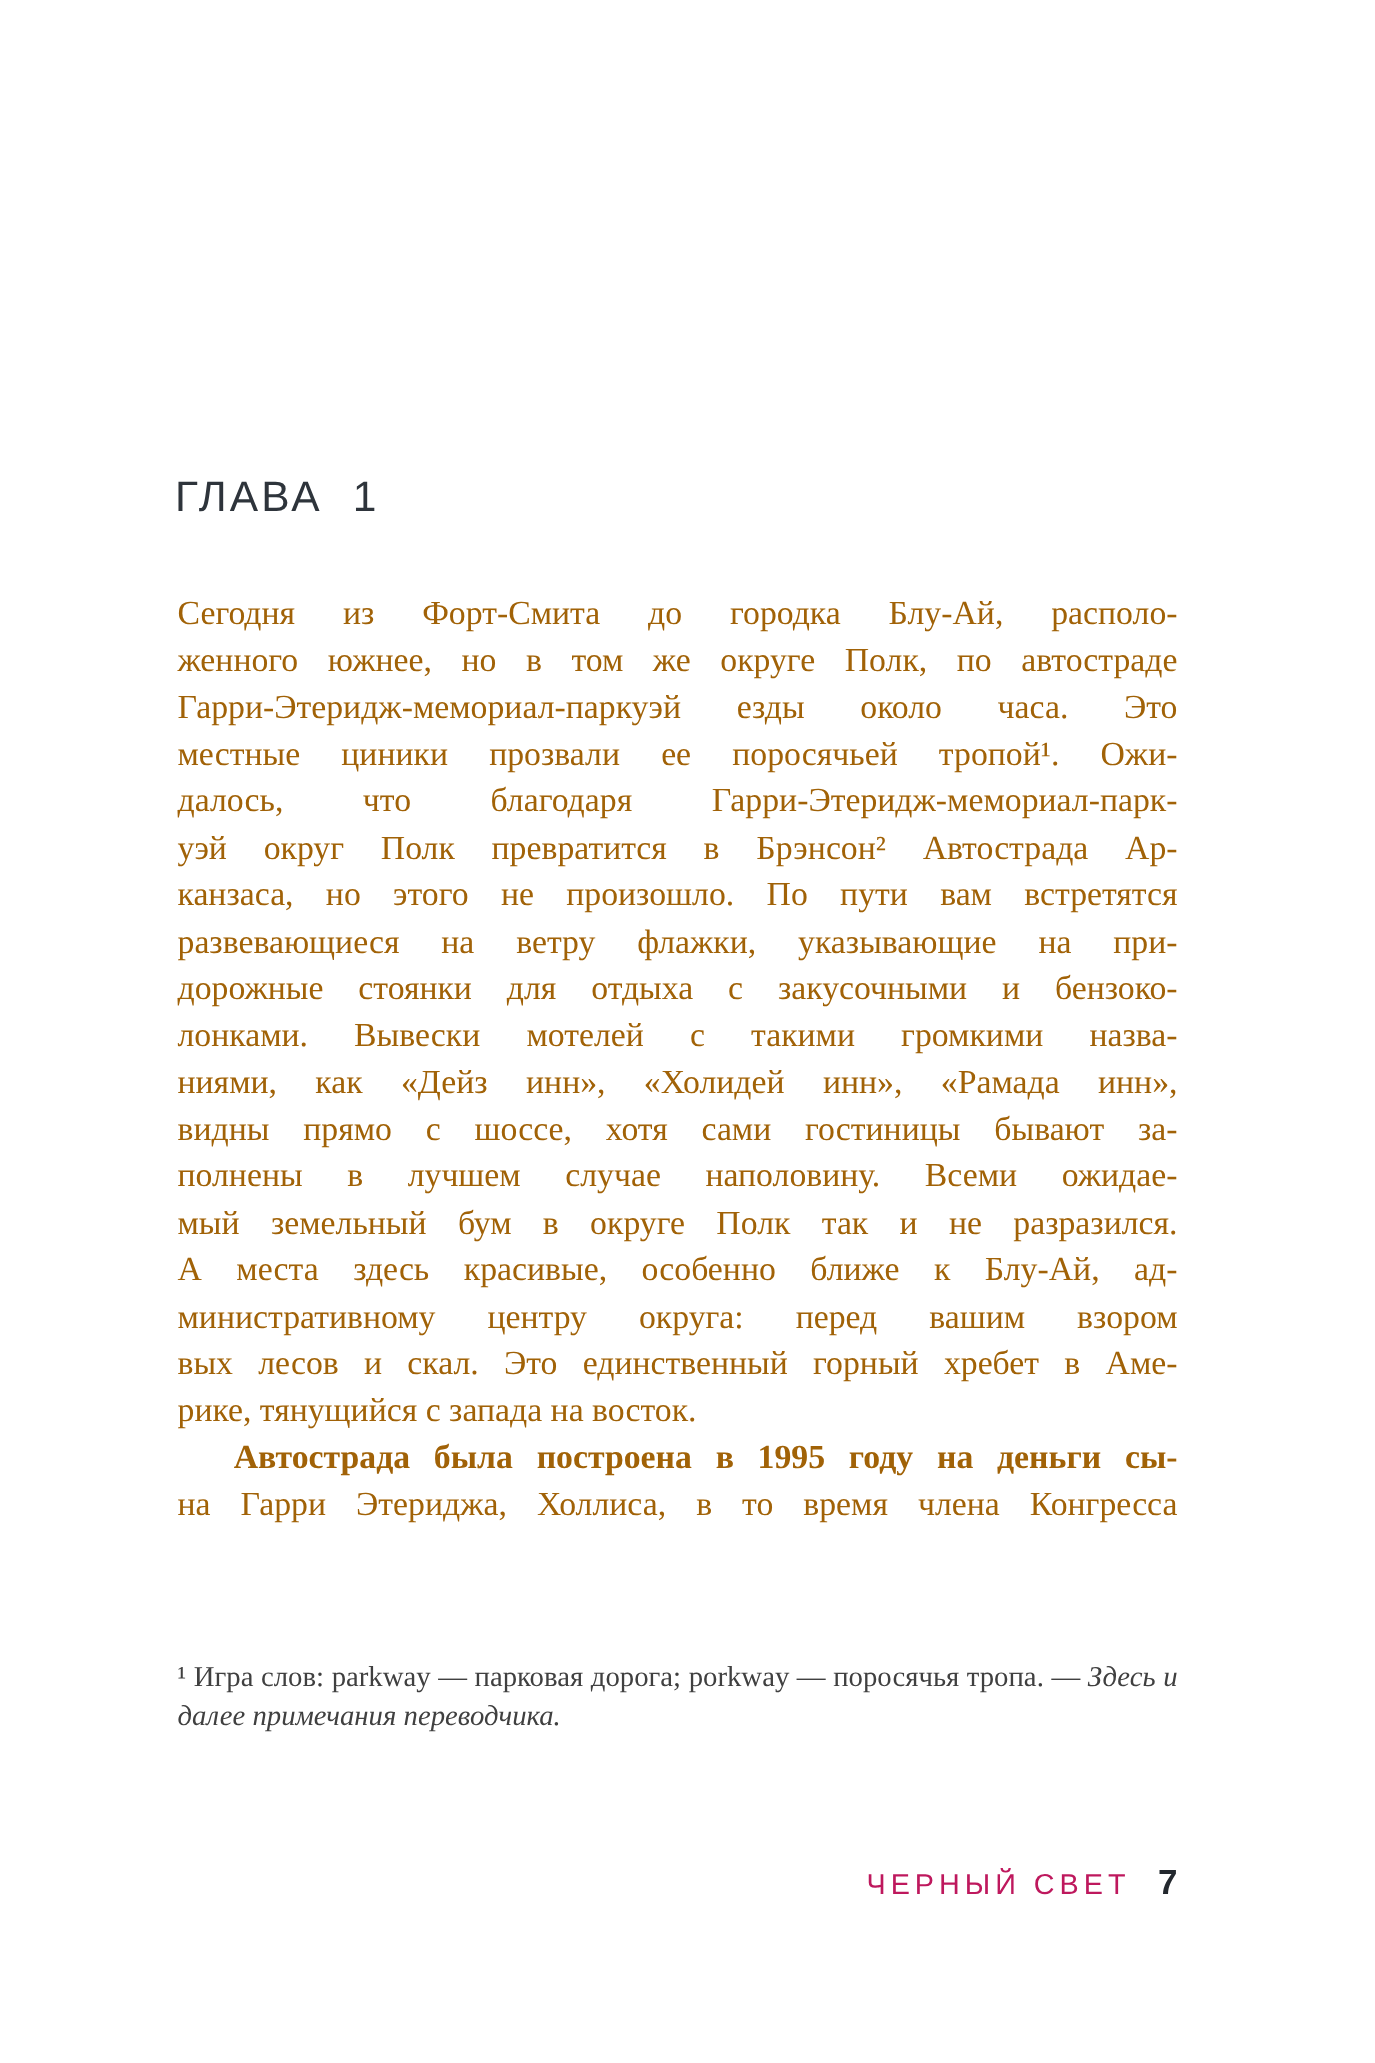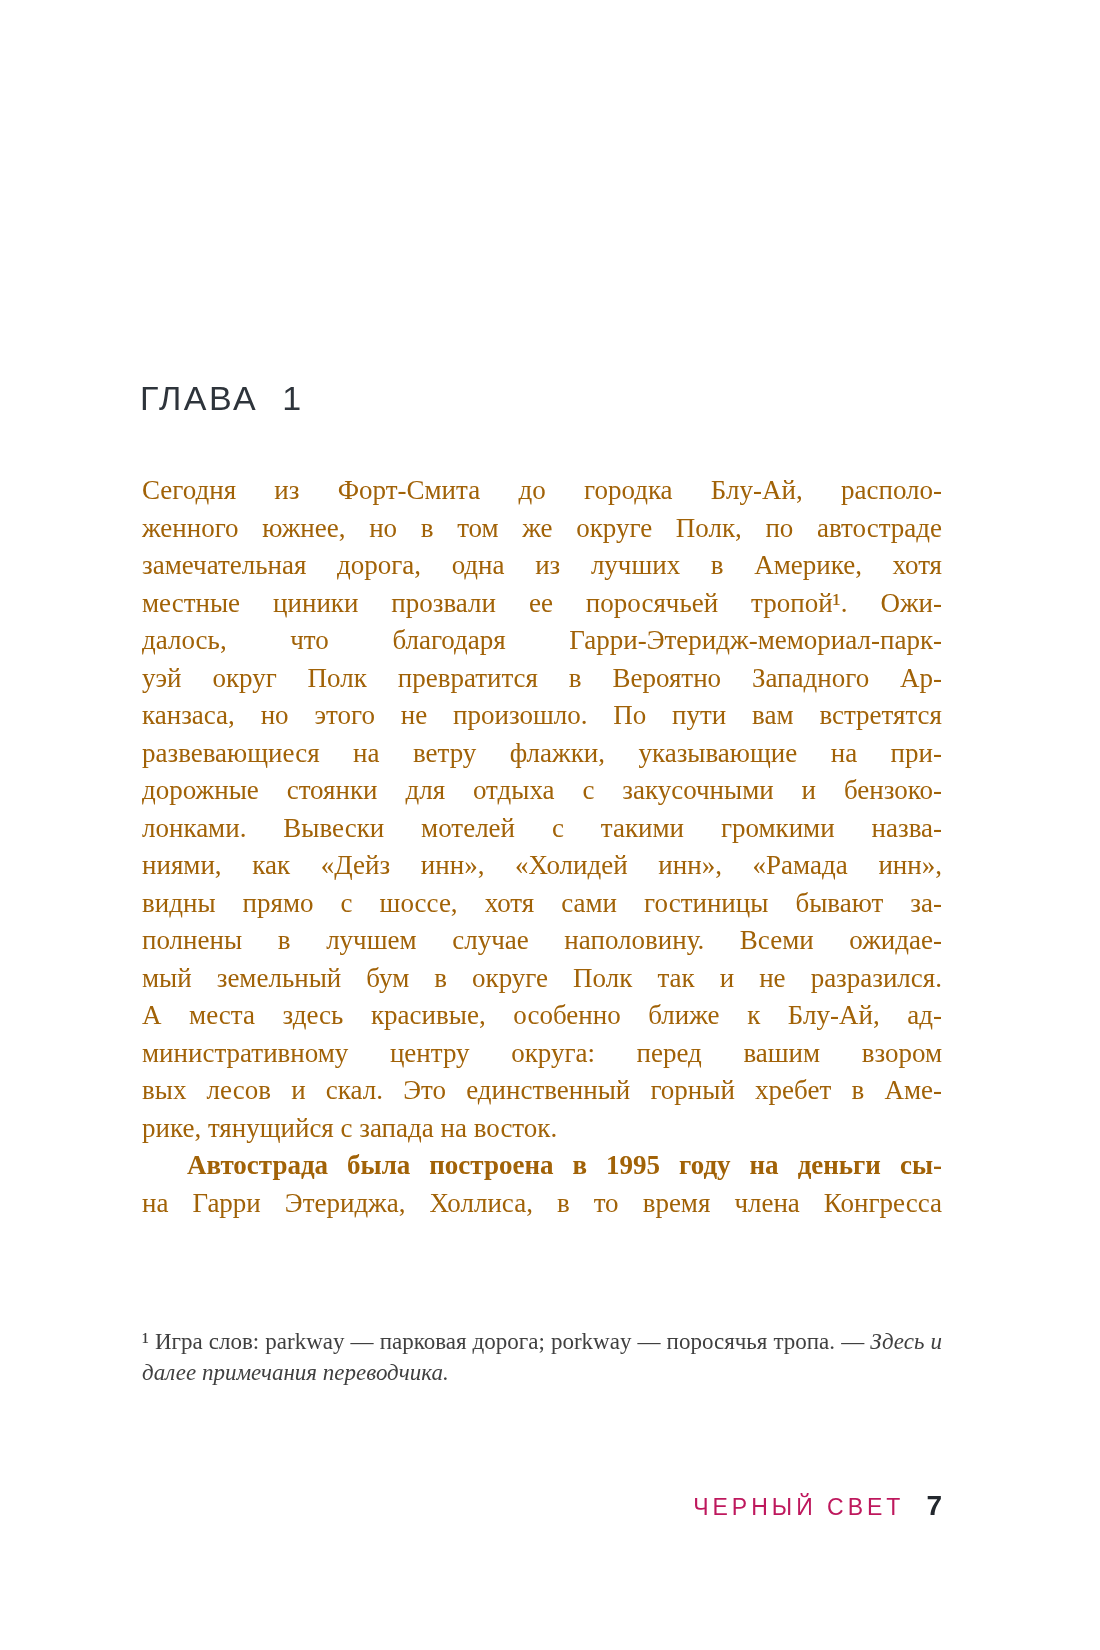--- a/index.html
+++ b/index.html
@@ -76,24 +76,24 @@
 <body>
 
 <div class="page">
 
   <h1 class="chapter">ГЛАВА 1</h1>
 
   <div class="bodytext">
       <div class="para">
         <div class="line">Сегодня из Форт-Смита до городка Блу-Ай, располо-</div>
         <div class="line">женного южнее, но в том же округе Полк, по автостраде</div>
-        <div class="line">замечательная дорога, одна из лучших в Америке, хотя</div>
+        <div class="line">Гарри-Этеридж-мемориал-паркуэй езды около часа. Это</div>
         <div class="line">местные циники прозвали ее поросячьей тропой¹. Ожи-</div>
         <div class="line">далось, что благодаря Гарри-Этеридж-мемориал-парк-</div>
-        <div class="line">уэй округ Полк превратится в Вероятно Западного Ар-</div>
+        <div class="line">уэй округ Полк превратится в Брэнсон² Автострада Ар-</div>
         <div class="line">канзаса, но этого не произошло. По пути вам встретятся</div>
         <div class="line">развевающиеся на ветру флажки, указывающие на при-</div>
         <div class="line">дорожные стоянки для отдыха с закусочными и бензоко-</div>
         <div class="line">лонками. Вывески мотелей с такими громкими назва-</div>
         <div class="line">ниями, как «Дейз инн», «Холидей инн», «Рамада инн»,</div>
         <div class="line">видны прямо с шоссе, хотя сами гостиницы бывают за-</div>
         <div class="line">полнены в лучшем случае наполовину. Всеми ожидае-</div>
         <div class="line">мый земельный бум в округе Полк так и не разразился.</div>
         <div class="line">А места здесь красивые, особенно ближе к Блу-Ай, ад-</div>
         <div class="line">министративному центру округа: перед вашим взором</div>

